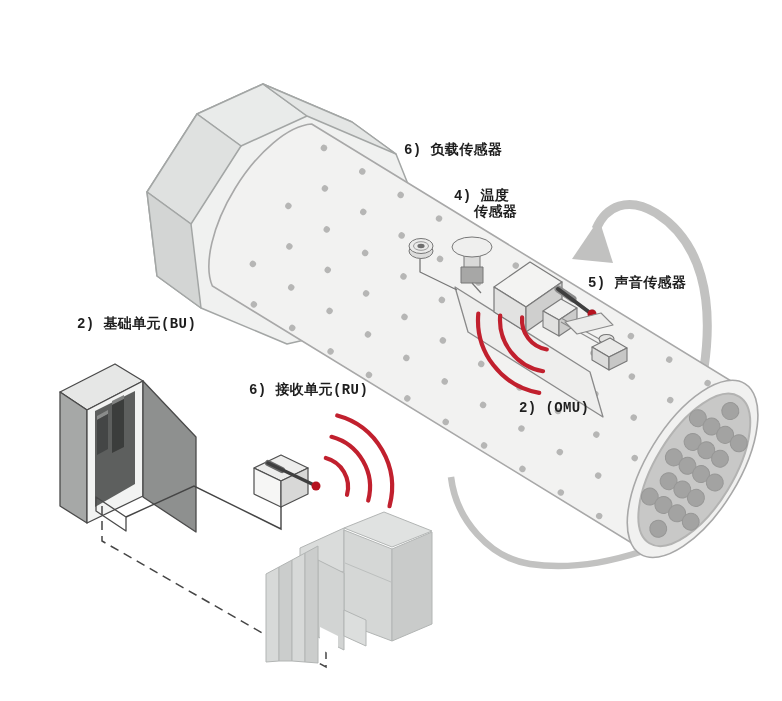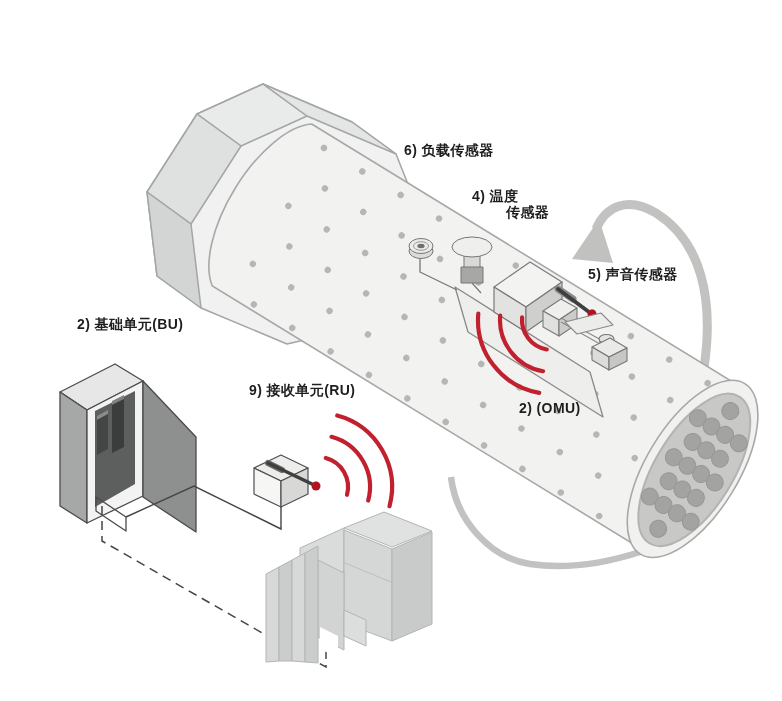--- a/index.html
+++ b/index.html
@@ -1,17 +1,17 @@
 <!DOCTYPE html>
 <html style="--signal_red: #c1202e; --antenna_tip_red: #b5121f; --rotation_arrow: #c2c2c1; --line_dark: #454545; --drum_fill: #f2f2f1; --drum_stroke: #a8a8a8; --drum_rivet: #b6b6b5; --end_face: #c8c8c7; --end_hole: #a3a3a2;"><head>
 <meta charset="utf-8">
 <style>
   html,body{margin:0;padding:0;background:#fff;}
   #stage{position:relative;width:782px;height:701px;background:#ffffff;overflow:hidden;
-         font-family:Liberation Sans, sans-serif;}
+         font-family:Liberation Mono, monospace;}
   #art{position:absolute;left:0;top:0;}
   .lbl{position:absolute;font-weight:bold;font-size:14px;line-height:1.05;
        color:#1e1e1e;letter-spacing:.4px;white-space:nowrap;}
   .sig{stroke:var(--signal_red,#c1202e);stroke-width:4.2;fill:none;stroke-linecap:round;}
   .cable{stroke:var(--line_dark,#454545);stroke-width:1.4;fill:none;}
   .cabled{stroke:var(--line_dark,#454545);stroke-width:1.5;fill:none;stroke-dasharray:9 6;}
   .rot{stroke:var(--rotation_arrow,#c2c2c1);fill:none;}
 </style>
 </head>
 <body>
@@ -219,19 +219,19 @@
   </g>
 
   <g>
     <path class="sig" d="M 325.8,458.0 A 30,30 0 0 1 347.0,494.8"></path>
     <path class="sig" d="M 331.5,436.8 A 52,52 0 0 1 368.2,500.5"></path>
     <path class="sig" d="M 337.2,415.5 A 74,74 0 0 1 389.5,506.2"></path>
   </g>
 </svg>
 
 <div class="lbl" style="left:404px;top:143px;">6) 负载传感器</div>
-<div class="lbl" style="left:472px;top:189px;">4) 温度</div>
-<div class="lbl" style="left:474px;top:205px;margin-left:32px;">传感器</div>
-<div class="lbl" style="left:588px;top:267px;text-align:right;">5) 声音传感器</div>
+<div class="lbl" style="left:454px;top:189px;">4) 温度</div>
+<div class="lbl" style="left:474px;top:205px;">传感器</div>
+<div class="lbl" style="left:588px;top:276px;text-align:right;">5) 声音传感器</div>
 <div class="lbl" style="left:519px;top:401px;">2) (OMU)</div>
 <div class="lbl" style="left:77px;top:317px;">2) 基础单元(BU)</div>
-<div class="lbl" style="left:249px;top:383px;">9) 接收单元(RU)</div>
+<div class="lbl" style="left:249px;top:383px;">6) 接收单元(RU)</div>
 </div>
 
 </body></html>

